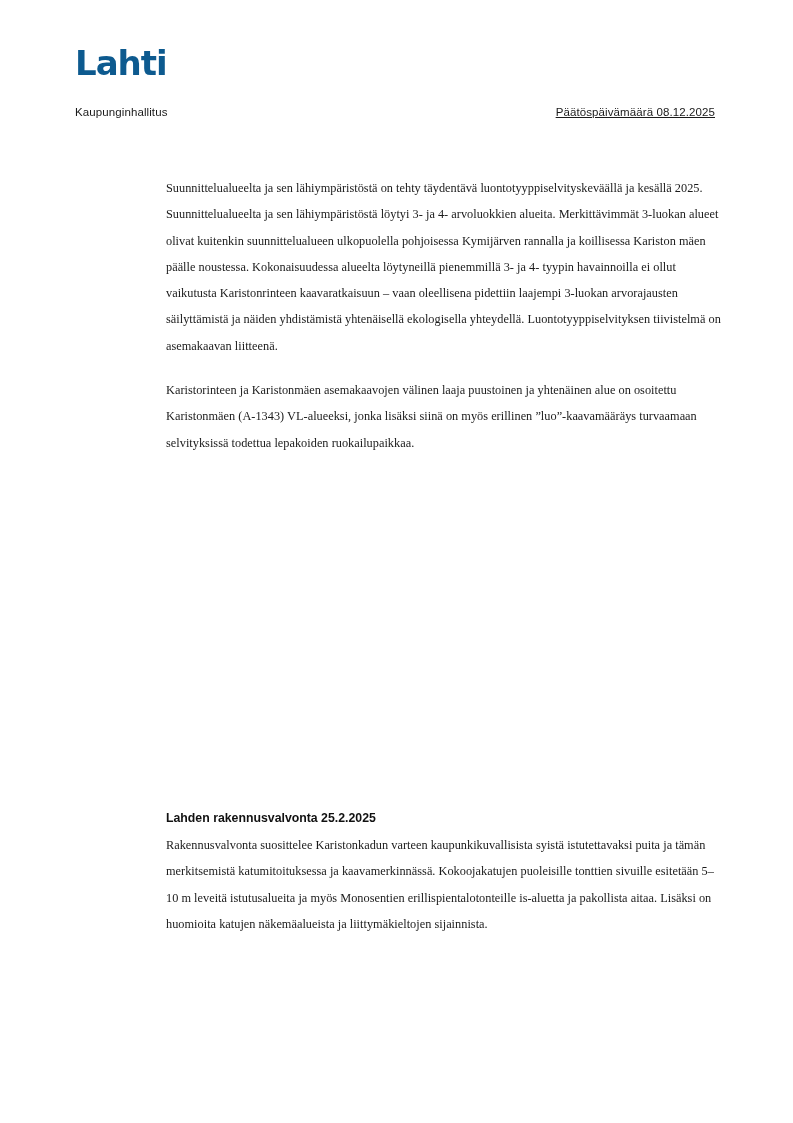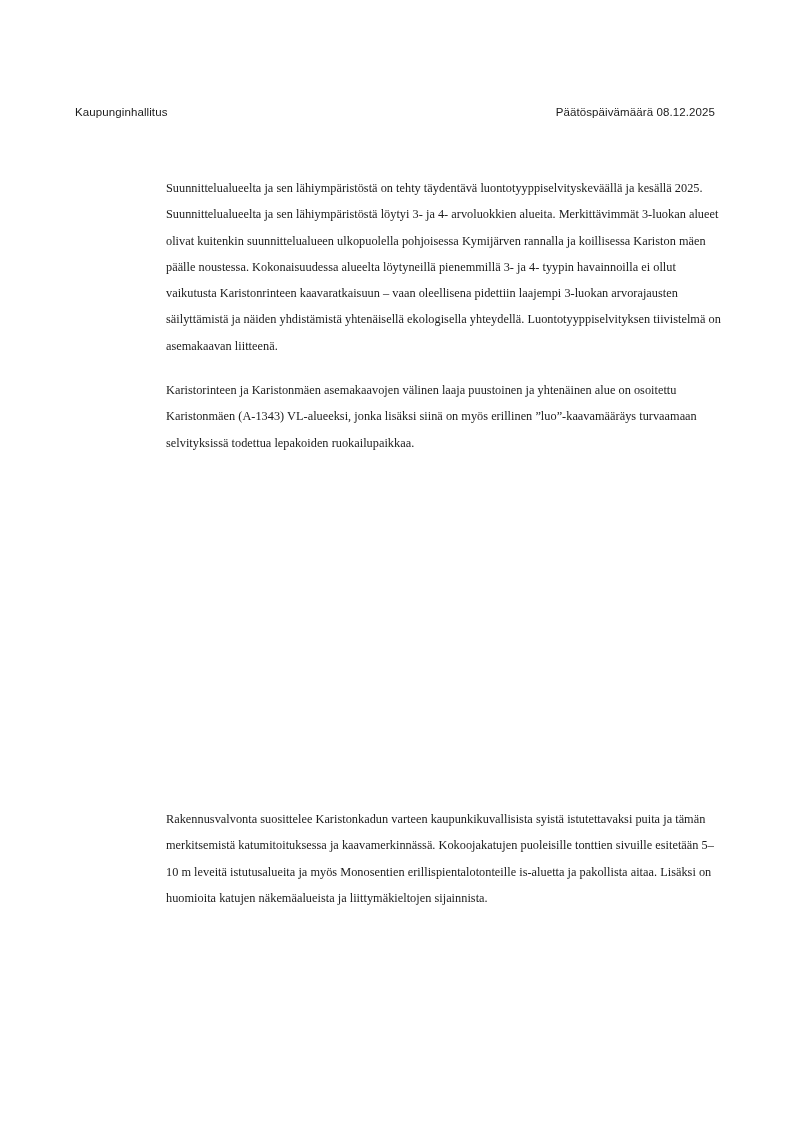--- a/index.html
+++ b/index.html
@@ -46,21 +46,21 @@
     top: 106px;
     width: 640px;
     display: flex;
     justify-content: space-between;
     align-items: center;
     font-size: 11.5px;
     color: #1a1a1a;
     letter-spacing: 0.1px;
   }
   .doc-header .left { white-space: nowrap; }
-  .doc-header .right { white-space: nowrap; }
+  .doc-header .right { white-space: nowrap; text-decoration: underline; }
 
   
   .body-block {
     position: absolute;
     left: 166px;
     top: 175px;
     width: 556px;
   }
   .para {
     font-size: 12.3px;
@@ -85,28 +85,32 @@
     margin: 0 0 2px 0;
     color: #111111;
   }
   .section .para { margin-bottom: 8px; }
 </style>
 </head>
 <body>
 
 <div class="page">
 
+  <div class="logo">
+    <div class="logo-text">Lahti</div>
+  </div>
 
   <div class="doc-header">
     <div class="left">Kaupunginhallitus</div>
     <div class="right">Päätöspäivämäärä 08.12.2025</div>
   </div>
 
   <div class="body-block">
     <p class="para">Suunnittelualueelta ja sen lähiympäristöstä on tehty täydentävä luontotyyppiselvityskeväällä ja kesällä 2025.  Suunnittelualueelta ja sen lähiympäristöstä löytyi 3- ja 4- arvoluokkien alueita. Merkittävimmät 3-luokan alueet olivat kuitenkin suunnittelualueen ulkopuolella pohjoisessa Kymijärven rannalla ja koillisessa Kariston mäen päälle noustessa.  Kokonaisuudessa alueelta löytyneillä pienemmillä 3- ja 4- tyypin havainnoilla ei ollut vaikutusta Karistonrinteen kaavaratkaisuun – vaan oleellisena pidettiin laajempi 3-luokan arvorajausten säilyttämistä ja näiden yhdistämistä yhtenäisellä ekologisella yhteydellä. Luontotyyppiselvityksen tiivistelmä on asemakaavan liitteenä.</p>
     <p class="para">Karistorinteen ja Karistonmäen asemakaavojen välinen laaja puustoinen ja yhtenäinen alue on osoitettu Karistonmäen (A-1343) VL-alueeksi, jonka lisäksi siinä on myös erillinen ”luo”-kaavamääräys turvaamaan selvityksissä todettua lepakoiden ruokailupaikkaa.</p>
   </div>
 
   <div class="section" style="top: 806px;">
+    <h2 class="section-heading">Lahden rakennusvalvonta 25.2.2025</h2>
     <p class="para">Rakennusvalvonta suosittelee Karistonkadun varteen kaupunkikuvallisista syistä istutettavaksi puita ja tämän merkitsemistä katumitoituksessa ja kaavamerkinnässä. Kokoojakatujen puoleisille tonttien sivuille esitetään 5–10 m leveitä istutusalueita ja myös Monosentien erillispientalotonteille is-aluetta ja pakollista aitaa. Lisäksi on huomioita katujen näkemäalueista ja liittymäkieltojen sijainnista.</p>
   </div>
 
 </div>
 
 </body></html>

